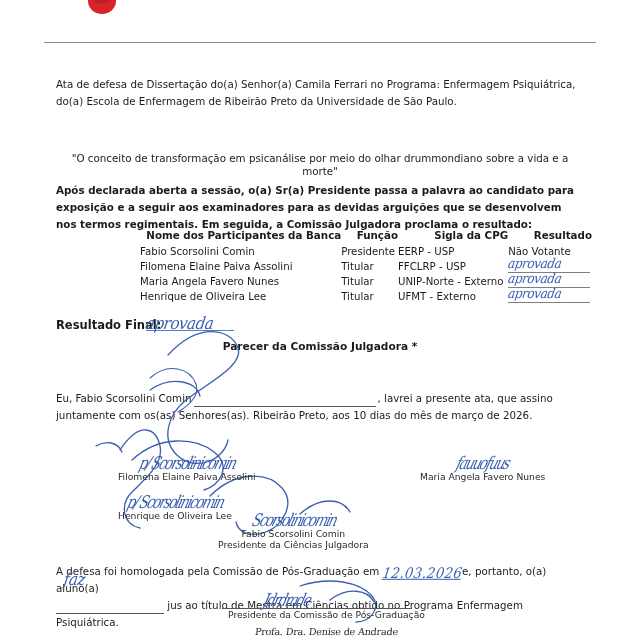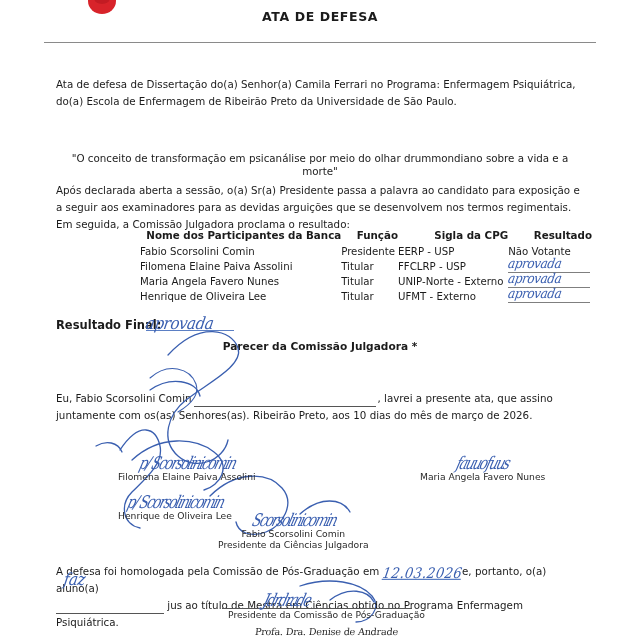--- a/index.html
+++ b/index.html
@@ -87,21 +87,21 @@
   #p-date   { top: 110px; }
   .quote {
     position: absolute;
     left: 56px;
     width: 528px;
     top: 152px;
     font-size: 10.3px;
     line-height: 13.2px;
     text-align: center;
   }
-  #p-session { top: 182px; }
+  #p-session { top: 182px; font-weight: bold; }
 
   
   .banca {
     position: absolute;
     left: 140px;
     top: 229px;
     width: 452px;
     font-size: 10.2px;
     border-collapse: collapse;
   }
@@ -282,21 +282,20 @@
 </style>
 </head>
 <body>
 
 <div class="page">
 
   <div class="logo">
     <div class="disc"></div>
   </div>
 
-  <div class="doc-title">ATA DE DEFESA</div>
   <div class="rule"></div>
 
   <div class="para" id="p-intro">Ata de defesa de Dissertação do(a) Senhor(a) Camila Ferrari no Programa: Enfermagem Psiquiátrica, do(a) Escola de Enfermagem de Ribeirão Preto da Universidade de São Paulo.</div>
   <div class="quote">"O conceito de transformação em psicanálise por meio do olhar drummondiano sobre a vida e a morte"</div>
   <div class="para" id="p-session">Após declarada aberta a sessão, o(a) Sr(a) Presidente passa a palavra ao candidato para exposição e a seguir aos examinadores para as devidas arguições que se desenvolvem nos termos regimentais. Em seguida, a Comissão Julgadora proclama o resultado:</div>
 
   <table class="banca">
     <thead>
       <tr>
         <th class="col-nome">Nome dos Participantes da Banca</th>

